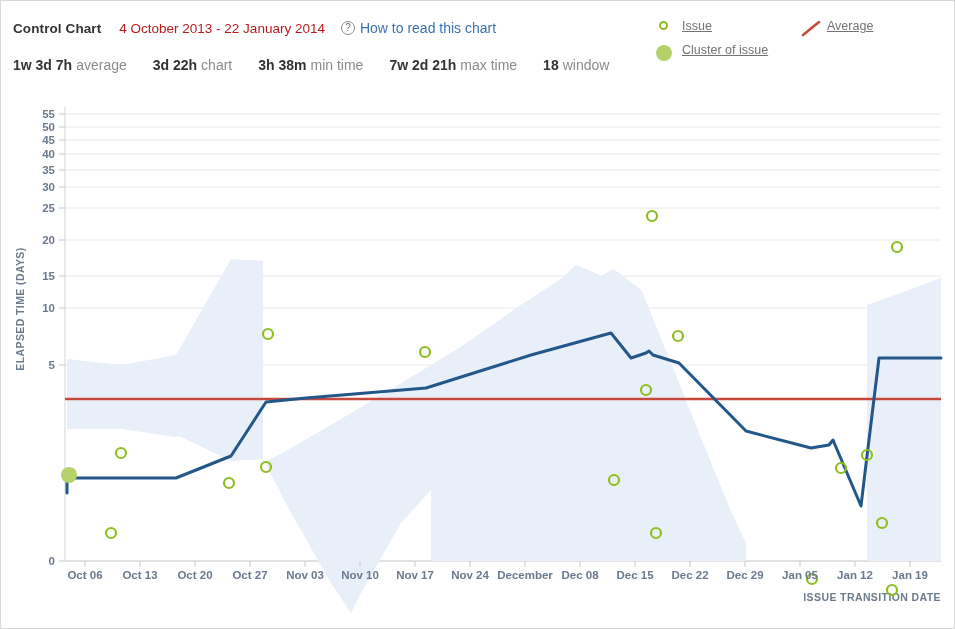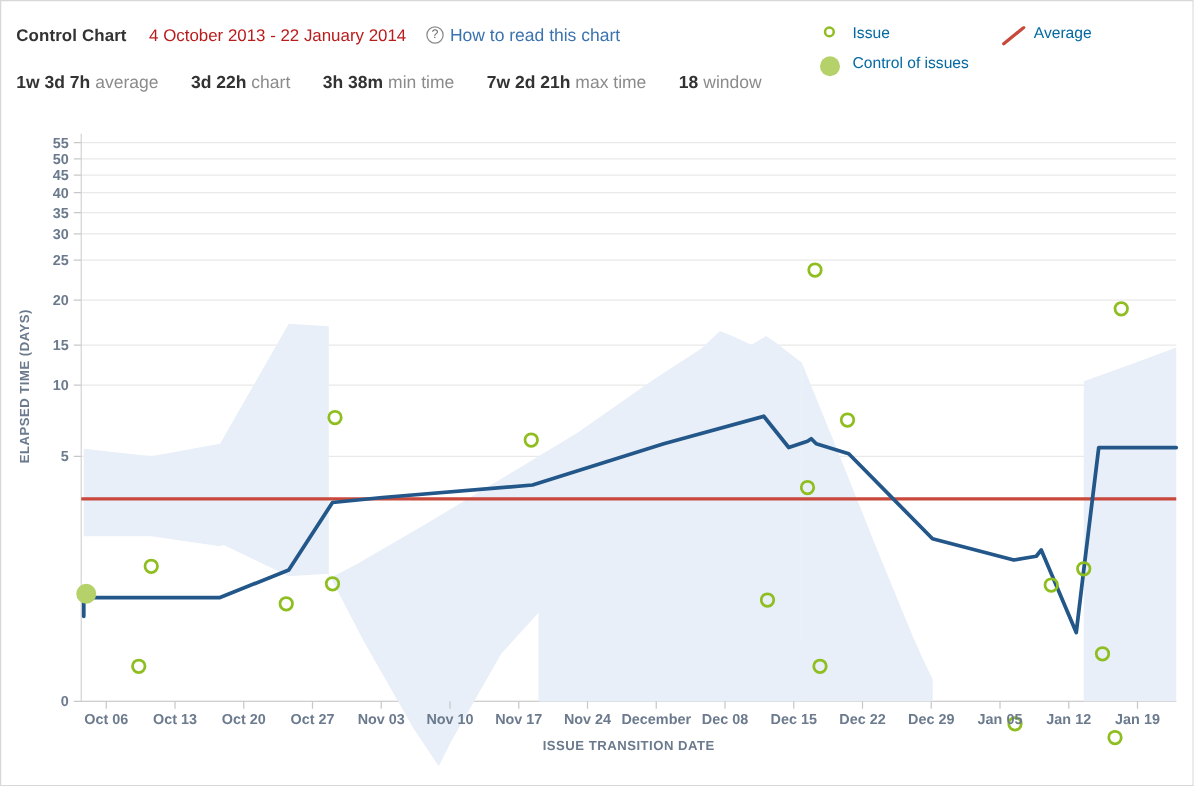--- a/index.html
+++ b/index.html
@@ -123,23 +123,24 @@
     width: 16px; height: 16px;
     border-radius: 50%;
     background: #b5d16a;
   }
   .sym-slash {
     width: 20px; height: 16px;
     position: relative;
   }
   .legend-label {
     font-size: 12.5px;
-    color: #0369a1;
+    color: #737373;
     line-height: 15px;
     max-width: 100px;
+    text-decoration: underline;
   }
   .legend-sub {
     font-size: 11px;
     color: #8b8b8b;
     line-height: 14px;
   }
 
   
   .chart-wrap {
     position: absolute;
@@ -156,21 +157,21 @@
     text-align: center;
     font-size: 10.5px;
     font-weight: bold;
     letter-spacing: 0.4px;
     color: #6b7a8d;
   }
   .x-axis-title {
     position: absolute;
     left: 64px; top: 498px;
     width: 876px;
-    text-align: center;
+    text-align: right;
     font-size: 10.5px;
     font-weight: bold;
     letter-spacing: 0.4px;
     color: #6b7a8d;
   }
   svg.plot { position: absolute; left: 0; top: 0; }
   .tick-label {
     font-size: 11.5px;
     font-weight: bold;
     fill: #6b7a8d;
@@ -224,21 +225,21 @@
           <span class="legend-sym">
             <span class="sym-ring"></span>
           </span>
           <span class="legend-label">Issue</span>
         </div>
 
         <div class="legend-item">
           <span class="legend-sym">
             <span class="sym-dot"></span>
           </span>
-          <span class="legend-label">Control of issues</span>
+          <span class="legend-label">Cluster of issue</span>
         </div>
 
       </div>
 
       <div class="legend-col-b">
 
         <div class="legend-item">
           <span class="legend-sym">
             <span class="sym-slash">
               <svg width="21" height="16" viewBox="0 0 21 16">

